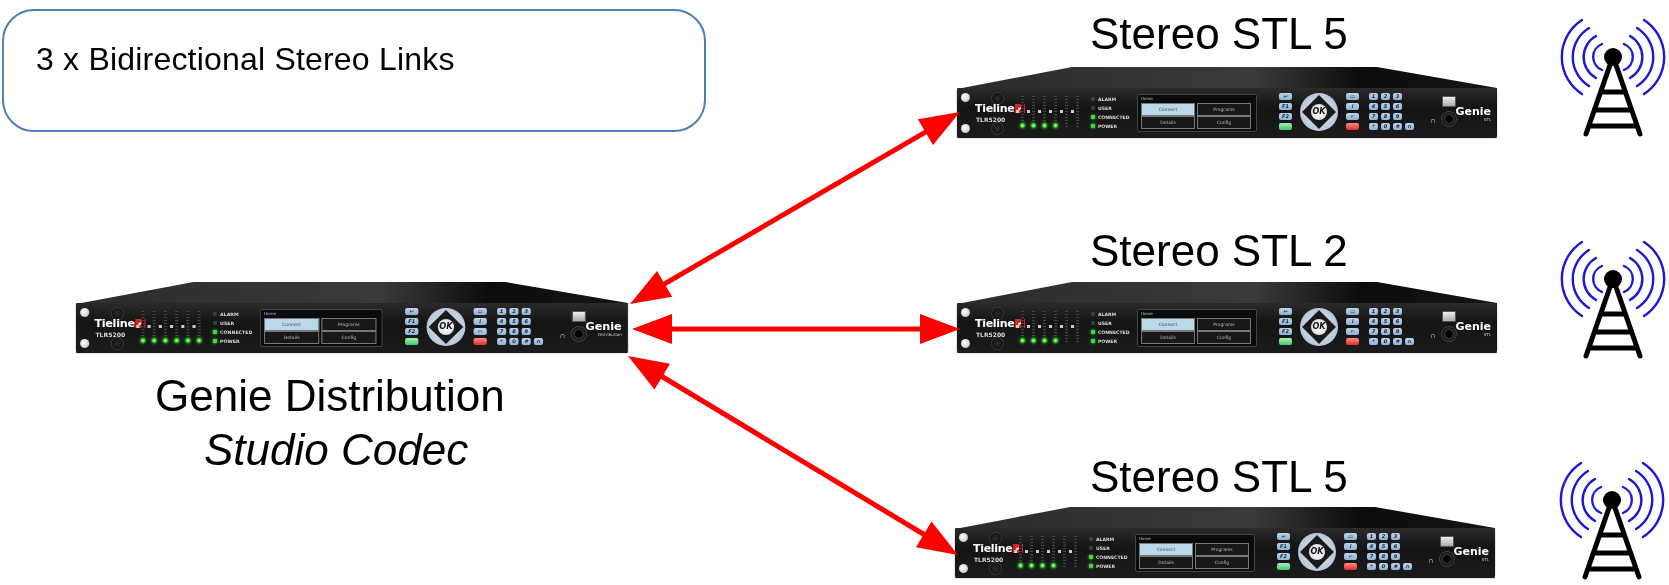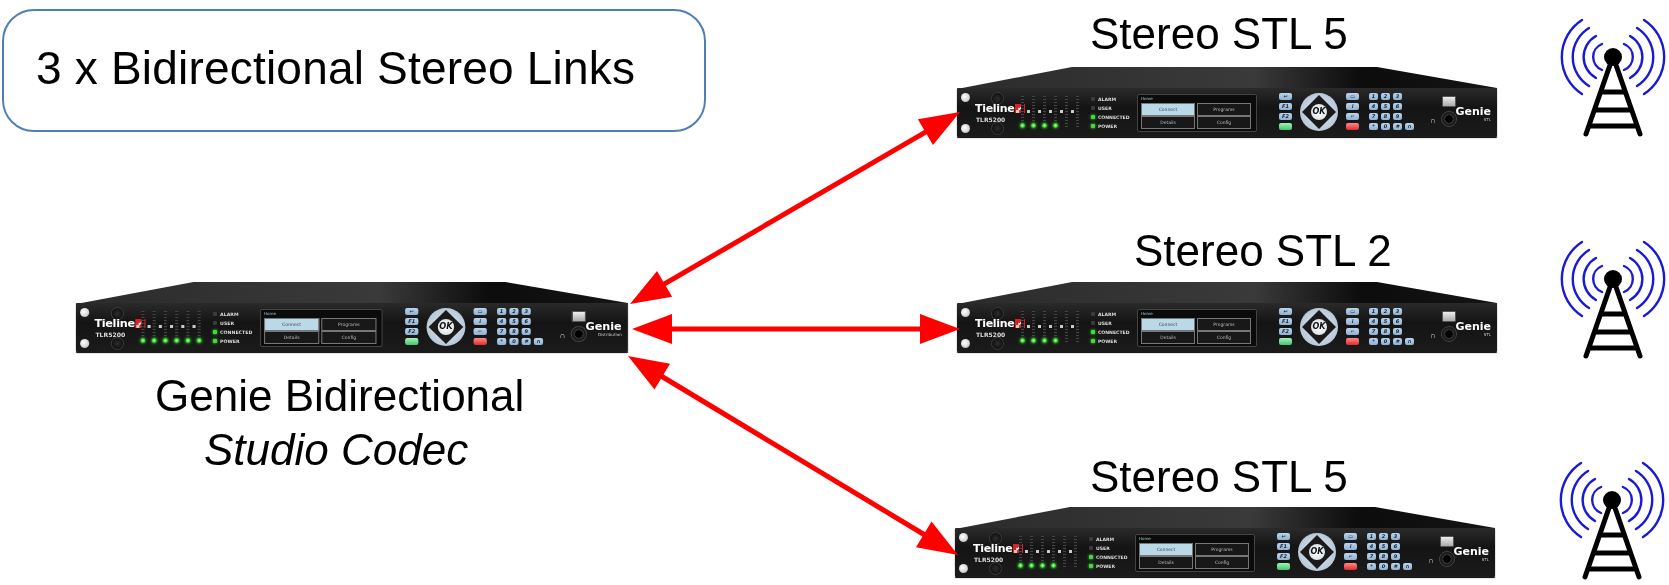--- a/index.html
+++ b/index.html
@@ -1,18 +1,18 @@
 <!DOCTYPE html>
 <html><head>
 <meta charset="utf-8">
 <style>
   html,body{margin:0;padding:0;background:#fff;}
   body{width:1669px;height:585px;position:relative;overflow:hidden;font-family:"Liberation Sans",sans-serif;}
   .title-box{position:absolute;left:2px;top:9px;width:704px;height:123px;border:2.5px solid #4f7fb7;border-radius:32px;box-sizing:border-box;background:#fff;}
-  .title-box span{position:absolute;left:32px;top:30px;font-size:46px;color:#000;white-space:nowrap;letter-spacing:0.2px;}
+  .title-box span{position:absolute;left:32px;top:30px;font-size:32px;color:#000;white-space:nowrap;letter-spacing:0.2px;}
   .label{position:absolute;font-size:44px;color:#000;white-space:nowrap;line-height:1;}
   svg.links{position:absolute;left:0;top:0;width:1669px;height:585px;pointer-events:none;}
   
   .device{position:absolute;width:540px;height:72px;}
   .device .top{position:absolute;left:0;top:0;width:540px;height:24px;}
   .device .top svg{display:block}
   .device .front{position:absolute;left:0;top:22px;width:540px;height:49px;background:linear-gradient(#2a2a2a,#141414 40%,#1b1b1b);border-radius:1px;box-shadow:0 1px 1px #000;}
   .screw{position:absolute;width:9px;height:9px;border-radius:50%;background:radial-gradient(circle at 40% 40%,#fff,#d8d8d8 55%,#888);}
   .knob{position:absolute;width:11px;height:11px;border-radius:50%;background:radial-gradient(circle,#2d2d2d,#111 70%);border:1px solid #3a3a3a;}
   .brand{position:absolute;left:18px;top:14px;color:#fff;font-weight:bold;font-size:11px;font-family:"DejaVu Sans",sans-serif;letter-spacing:-0.3px;}
@@ -45,23 +45,23 @@
   .tower{position:absolute;width:110px;height:128px;}
 </style>
 </head>
 <body>
 
 <div class="title-box">
   <span>3 x Bidirectional Stereo Links</span>
 </div>
 
 <div class="label" style="left:1090px;top:12px;">Stereo STL 5</div>
-<div class="label" style="left:1134px;top:229px;">Stereo STL 2</div>
+<div class="label" style="left:1090px;top:229px;">Stereo STL 2</div>
 <div class="label" style="left:1090px;top:455px;">Stereo STL 5</div>
-<div class="label" style="left:155px;top:374px;">Genie Bidirectional</div>
+<div class="label" style="left:155px;top:374px;">Genie Distribution</div>
 <div class="label" style="left:204px;top:428px;font-style:italic;">Studio Codec</div>
 
 <div class="device" style="left: 76px; top: 281px; transform: scale(1.022, 1); transform-origin: left top;">
   <div class="top">
     <svg width="540" height="24" viewBox="0 0 540 24">
       <defs>
         <linearGradient id="gtop" x1="0" x2="1" y1="0" y2="0">
           <stop offset="0" stop-color="#2b2b2b"></stop>
           <stop offset="0.55" stop-color="#3a3a3a"></stop>
           <stop offset="0.75" stop-color="#0c0c0c"></stop>

